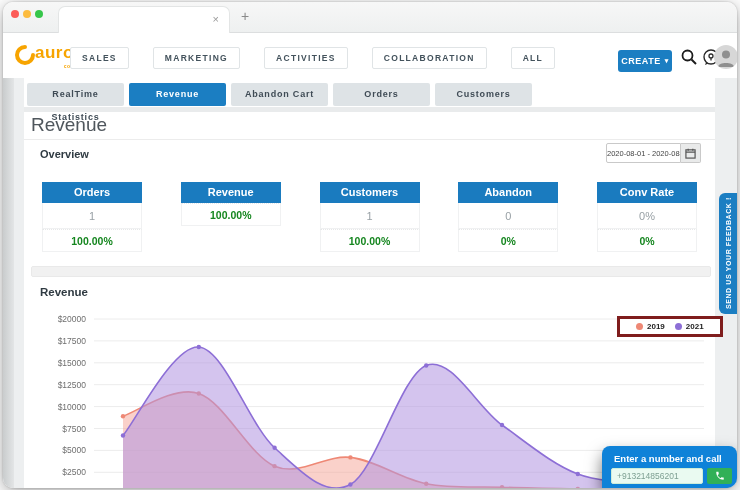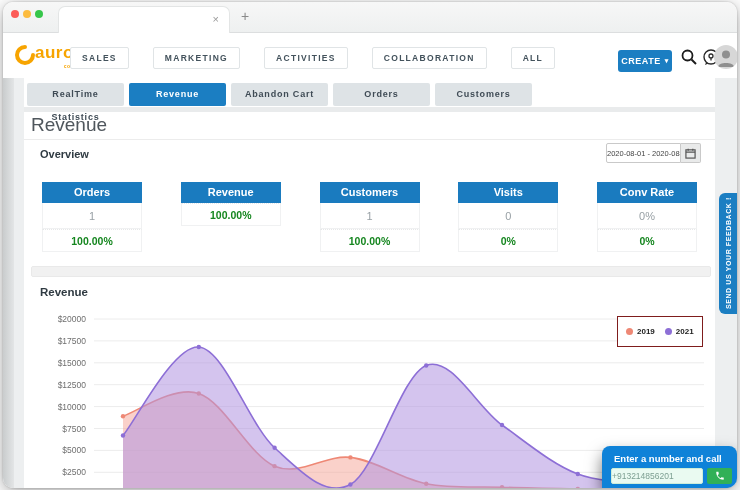--- a/index.html
+++ b/index.html
@@ -64,37 +64,37 @@
   .card .head { height:21px; line-height:21px; background:#1a7bbf; color:#fff; font-size:11px;
                 font-weight:bold; text-align:center; }
   .card .val { height:26px; line-height:26px; background:#fff; color:#98a0a5; font-size:11px;
                text-align:center; border:1px solid #f0f1f2; border-top:none; }
   .card .chg { height:23px; line-height:23px; background:#fff; color:#15861f; font-size:10.5px;
                font-weight:bold; text-align:center; border:1px solid #f0f1f2; border-top:1px dotted #e7e8e9; }
 
   .divider-strip { position:absolute; left:7px; top:188px; width:680px; height:11px; background:#f1f1f1;
                    border:1px solid #e9e9e9; border-radius:2px; }
   .chart-title { position:absolute; left:16px; top:208px; font-size:11.5px; font-weight:bold; color:#2f3a42; }
-  .legend { position:absolute; left:593px; top:238px; height:31px; border:1px solid #7f1d1d; background:#fff;
-            display:flex; align-items:center; gap:10px; padding:0 8px; }
+  .legend { position:absolute; left:593px; top:238px; height:21px; border:3px solid #7f1d1d; background:#fff;
+            display:flex; align-items:center; gap:10px; padding:0 16px; }
   .legend .item { display:flex; align-items:center; gap:4px; font-size:8px; font-weight:bold; color:#222; cursor:pointer; }
   .legend .dot { width:7px; height:7px; border-radius:50%; }
 
   .chart-svg { position:absolute; left:4px; top:228px; }
 
   
   .feedback { position:absolute; left:716px; top:191px; width:19px; height:121px; background:#1b7ec2;
               border-radius:6px 0 0 6px; display:flex; align-items:center; justify-content:center; cursor:pointer; }
   .feedback span { writing-mode:vertical-rl; transform:rotate(180deg); color:#fff; font-size:7px;
                    font-weight:bold; letter-spacing:.6px; white-space:nowrap; }
   .callbox { position:absolute; left:599px; top:444px; width:135px; height:42px; background:#0f82d8;
              border-radius:8px 8px 0 0; box-shadow:0 8px 16px rgba(0,0,0,.55); }
   .callbox .ctitle { position:absolute; left:12px; top:7px; color:#fff; font-size:9.5px; font-weight:bold; }
   .callbox input { position:absolute; left:9px; top:22px; width:92px; height:16px; background:#eafaf1;
-                   border:1px solid #cdeeda; border-radius:2px; font-size:8.5px; color:#7d9f92; 
+                   border:1px solid #cdeeda; border-radius:2px; font-size:8.5px; color:#7d9f92; padding-left:5px;
                    font-family:"Liberation Sans", sans-serif; }
   .callbox .callbtn { position:absolute; left:105px; top:22px; width:25px; height:16px; background:#31b057;
                       border:none; border-radius:2px; display:flex; align-items:center; justify-content:center; cursor:pointer; }
 </style>
 </head>
 <body>
 
 <div class="stage">
   <div class="window">
 
@@ -183,21 +183,21 @@
         <div class="card">
           <div class="head">Revenue</div>
           <div class="chg">100.00%</div>
         </div>
         <div class="card">
           <div class="head">Customers</div>
           <div class="val">1</div>
           <div class="chg">100.00%</div>
         </div>
         <div class="card">
-          <div class="head">Visits</div>
+          <div class="head">Abandon</div>
           <div class="val">0</div>
           <div class="chg">0%</div>
         </div>
         <div class="card">
           <div class="head">Conv Rate</div>
           <div class="val">0%</div>
           <div class="chg">0%</div>
         </div>
       </div>
 

